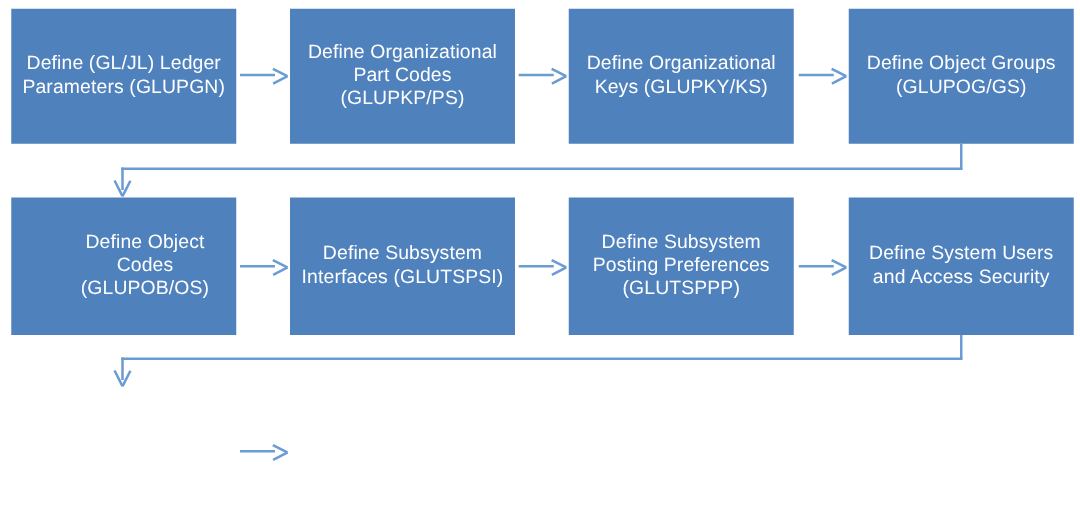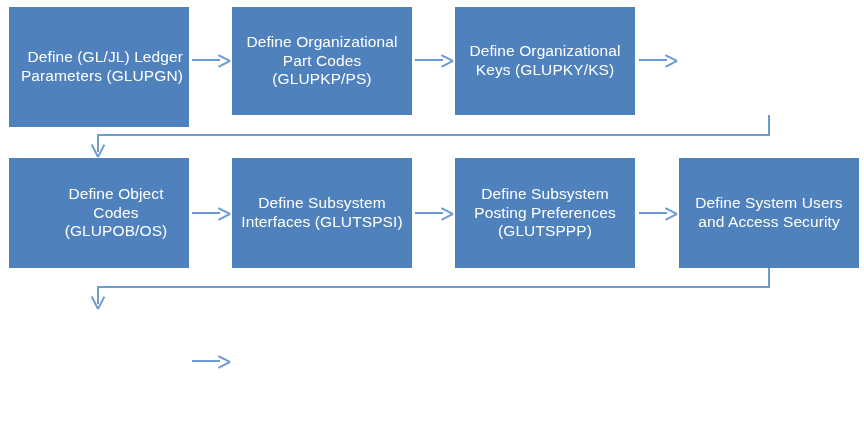--- a/index.html
+++ b/index.html
@@ -103,21 +103,21 @@
   .v-head::after {
     transform: rotate(-27deg);
     transform-origin: center bottom;
   }
 </style>
 </head>
 <body>
 
 <div id="canvas">
 
-  <div class="node" style="left:9px; top:7px; width:180px; height:120px;text-align:right;">
+  <div class="node" style="left:9px; top:7px; width:180px; height:108px;">
     <span class="label">Define (GL/JL) Ledger
 Parameters (GLUPGN)</span>
   </div>
 
   <div class="h-arrow" style="left:192px; top:53px; width:38px;">
     <span class="shaft" style="width:28px;"></span>
     <span class="head" style="left:25px;"></span>
   </div>
 
   <div class="node" style="left:232px; top:7px; width:180px; height:108px;">
@@ -134,20 +134,24 @@
   <div class="node" style="left:455px; top:7px; width:180px; height:108px;">
     <span class="label">Define Organizational
 Keys (GLUPKY/KS)</span>
   </div>
 
   <div class="h-arrow" style="left:639px; top:53px; width:38px;">
     <span class="shaft" style="width:28px;"></span>
     <span class="head" style="left:25px;"></span>
   </div>
 
+  <div class="node" style="left:679px; top:7px; width:180px; height:108px;">
+    <span class="label">Define Object Groups
+(GLUPOG/GS)</span>
+  </div>
 
   <div class="elbow-line elbow-v" style="left:768px; top:115px; height:20px;"></div>
   <div class="elbow-line elbow-h" style="left:97px; top:134px; width:673px;"></div>
   <div class="elbow-line elbow-v" style="left:97px; top:134px; height:18px;"></div>
   <div class="v-head" style="left:90px; top:143px;"></div>
 
   <div class="node" style="left:9px; top:158px; width:180px; height:110px;padding-left:40px;">
     <span class="label">Define Object Codes
 (GLUPOB/OS)</span>
   </div>

